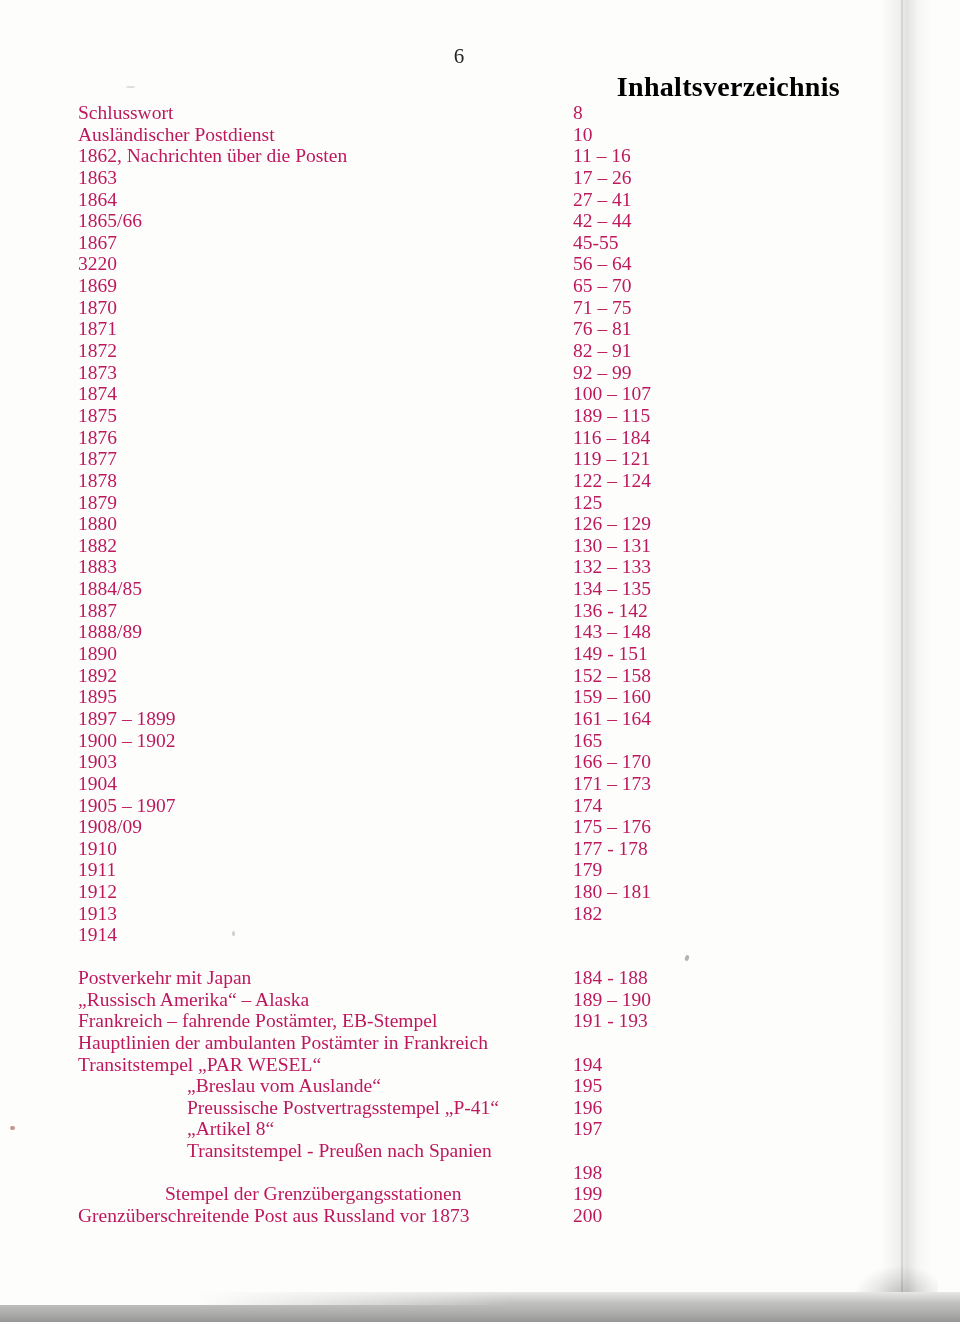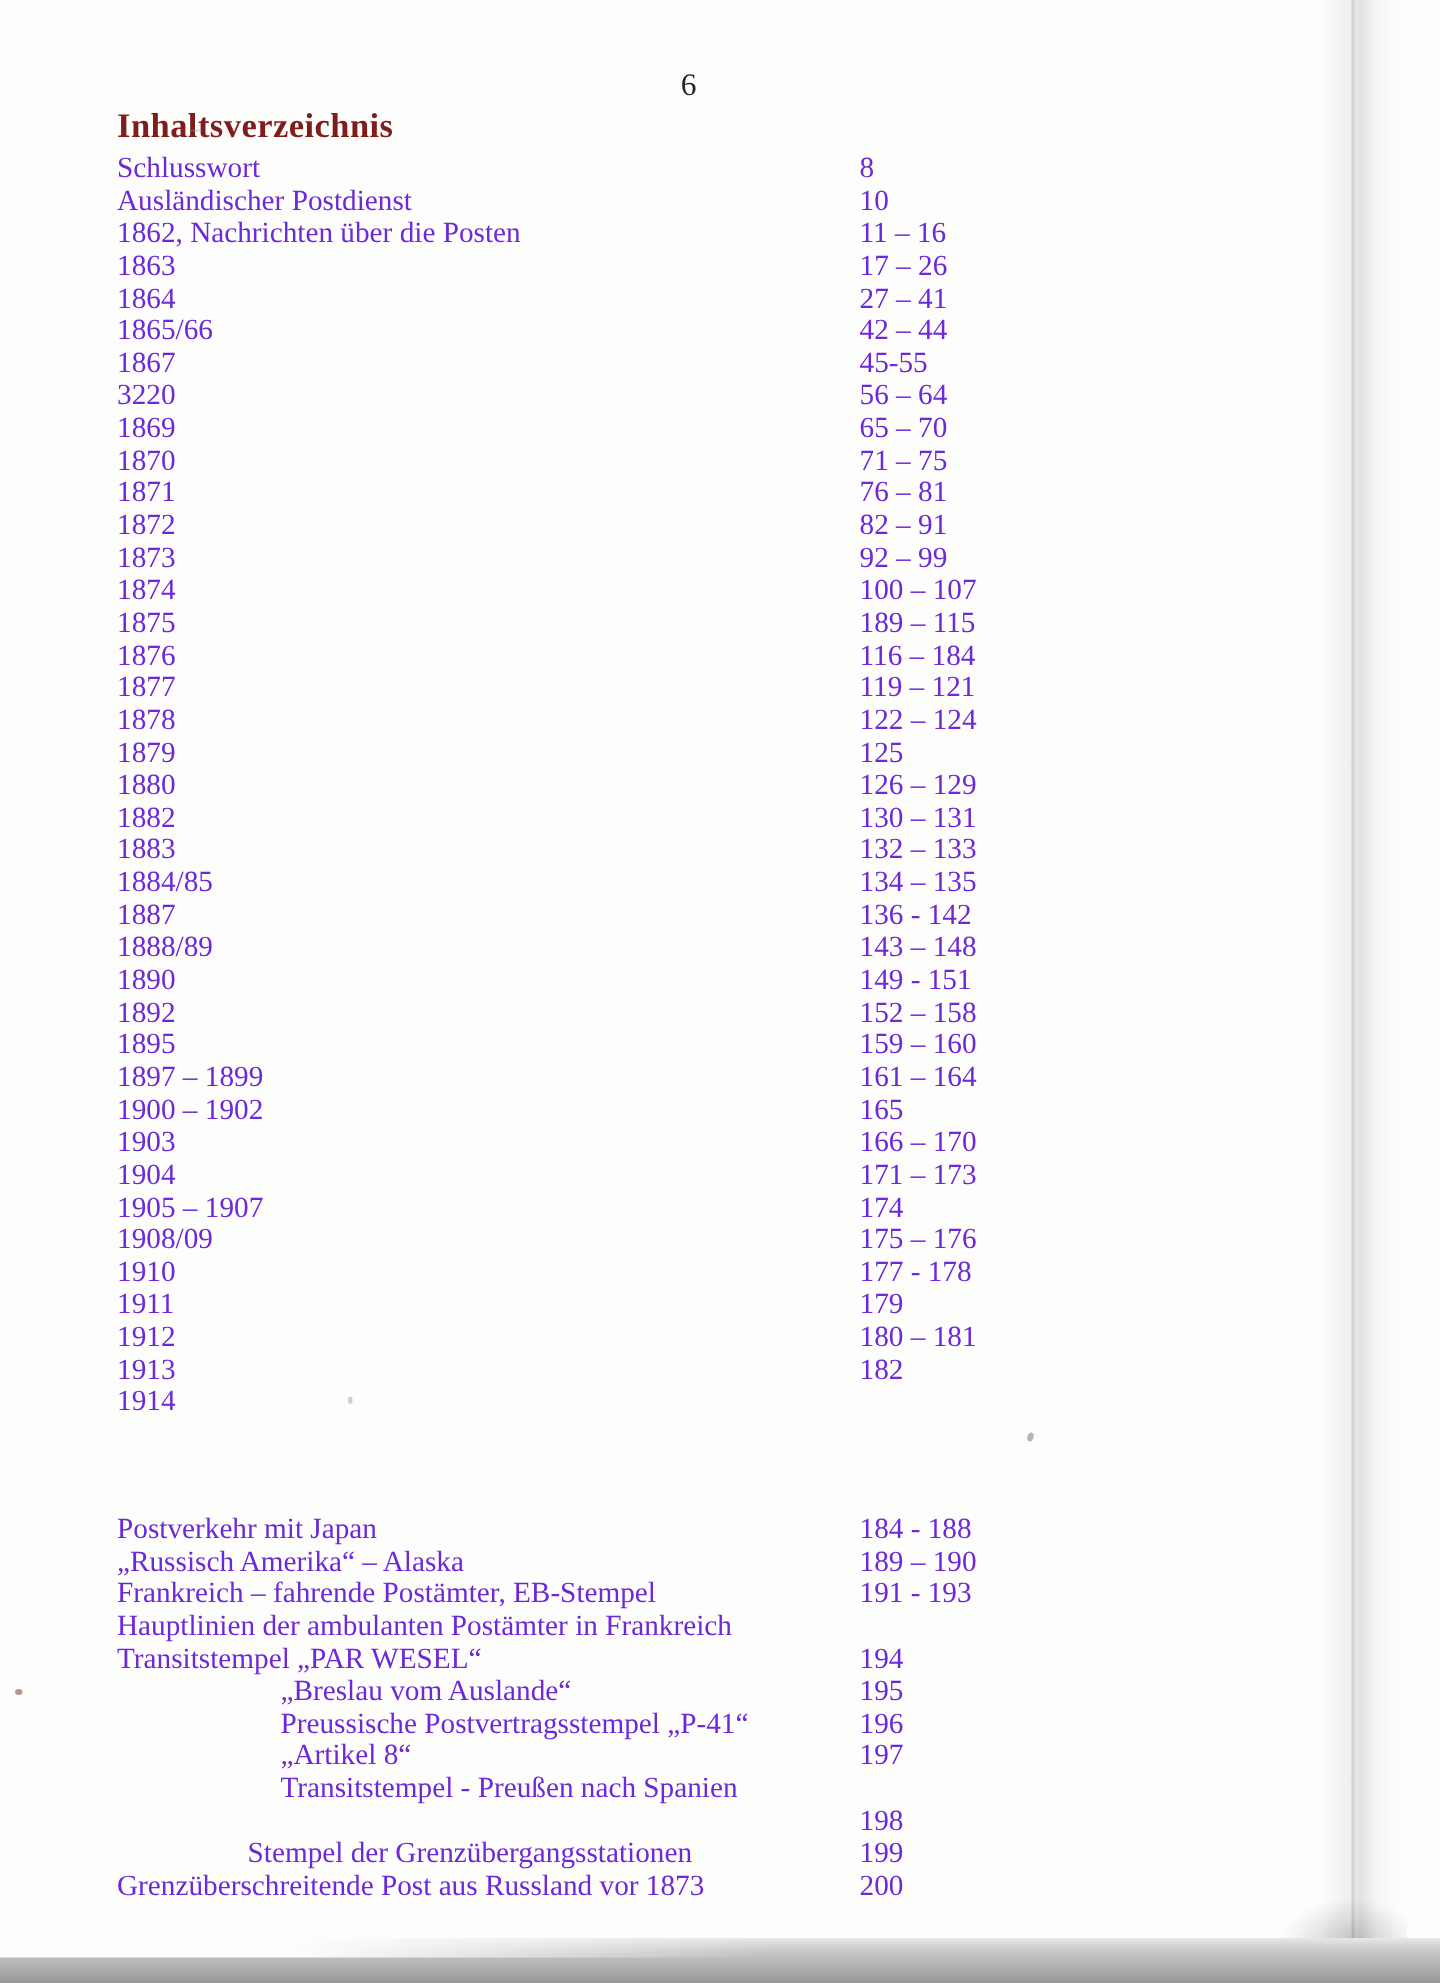--- a/index.html
+++ b/index.html
@@ -12,31 +12,31 @@
   .sheet { position:absolute; inset:0; }
 
   .content { position:absolute; left:78px; top:0; width:762px; }
 
   .pagenum {
     position:absolute; top:44px; left:0; width:100%;
     text-align:center; font-size:21px; color:#262626;
   }
   .doc-title {
     position:absolute; top:71px; left:0; width:100%;
-    text-align:left; font-size:23px; font-weight:bold;
-    letter-spacing:0.3px; color:#7f1d1d;
+    text-align:right; font-size:28px; font-weight:bold;
+    letter-spacing:0.3px; color:#000000;
   }
 
   .toc { position:absolute; left:0; width:100%; }
   .toc-1 { top:102px; }
-  .toc-2 { top:1009px; }
+  .toc-2 { top:967px; }
 
   .row {
     position:relative; height:21.65px; line-height:21.65px;
-    font-size:19.5px; white-space:nowrap; color:#6d28d9;
+    font-size:19.5px; white-space:nowrap; color:#be185d;
   }
   .row .label { display:inline-block; }
   .row .pages { position:absolute; left:495px; top:0; }
   .row.indent1 .label { padding-left:109px; }
   .row.indent2 .label { padding-left:87px; }
 
   
   .right-curl {
     position:absolute; top:0; bottom:28px; right:28px; width:52px;
     background:linear-gradient(to right,

